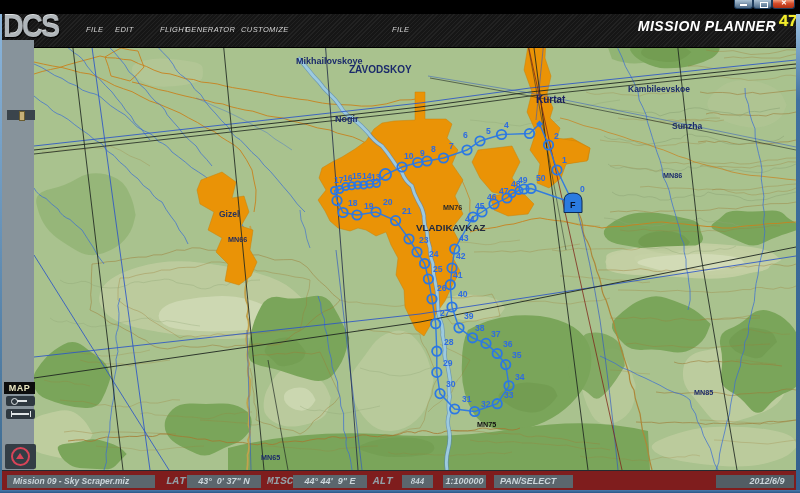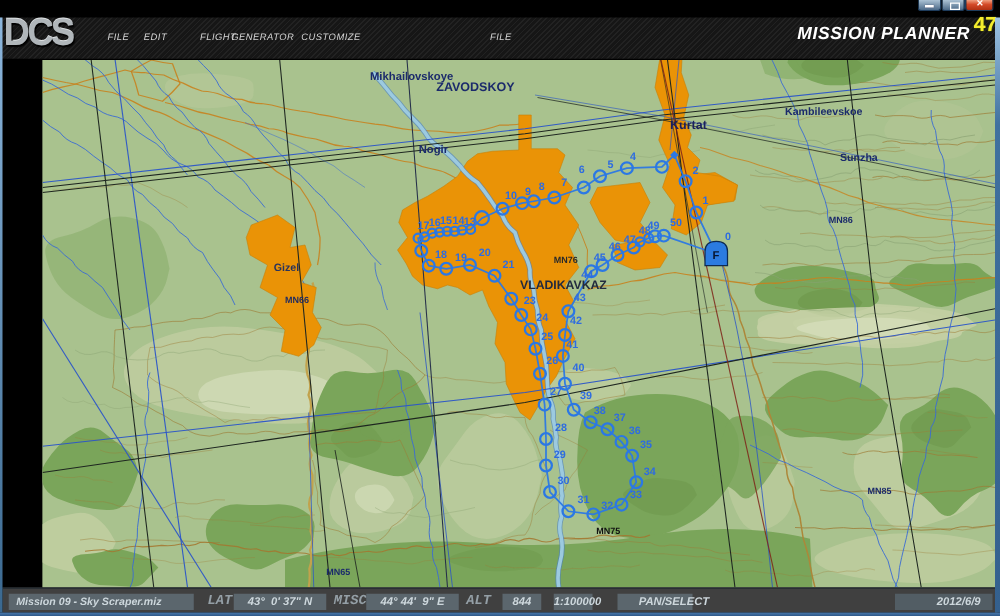--- a/index.html
+++ b/index.html
@@ -39,21 +39,21 @@
 #sb-key:after{content:"";position:absolute;left:5px;top:2px;width:5px;height:5px;border:1.5px solid #dfe4e6;border-radius:50%;}
 #sb-key:before{content:"";position:absolute;left:11px;top:4px;width:10px;height:1.5px;background:#dfe4e6;}
 #sb-rul:after{content:"";position:absolute;left:5px;top:4px;width:18px;height:1.5px;background:#dfe4e6;}
 #sb-rul:before{content:"";position:absolute;left:5px;top:2px;width:18px;height:6px;border-left:1.5px solid #dfe4e6;border-right:1.5px solid #dfe4e6;}
 #sb-red{position:absolute;left:3px;top:404px;width:31px;height:25px;background:#333d45;border-radius:2px;}
 #sb-red:after{content:"";position:absolute;left:6px;top:3px;width:15px;height:15px;border:2px solid #d84458;border-radius:50%;}
 #sb-red:before{content:"";position:absolute;left:11px;top:9px;width:0;height:0;border-left:4px solid transparent;
  border-right:4px solid transparent;border-bottom:6px solid #d84458;z-index:2;}
 #maparea{position:absolute;left:34px;top:40px;width:762px;height:430px;background:#a8c18d;filter:blur(0.35px);}
 #rightedge{position:absolute;right:0;top:14px;width:4px;height:476px;background:linear-gradient(#9ec4e4 0%,#40719f 18%,#34608e 100%);}
-#statusbar{position:absolute;left:2px;top:470px;width:796px;height:20px;background:#404040;border-top:1px solid #222a30;}
+#statusbar{position:absolute;left:2px;top:470px;width:796px;height:20px;background:#7f1d1d;border-top:1px solid #222a30;}
 .sbox{position:absolute;top:4px;height:13px;background:#5b666d;color:#cdd7dc;font-size:9px;font-weight:bold;
  font-style:italic;text-align:center;line-height:13px;}
 .slabel{position:absolute;top:4px;height:13px;color:#949fa6;font-size:11px;font-weight:bold;font-style:italic;line-height:13px;font-family:Liberation Mono, monospace;}
 #botborder{position:absolute;left:0;top:490px;width:800px;height:3px;background:linear-gradient(#4a7aad,#2c5686);}
 #leftedge{position:absolute;left:0;top:14px;width:2px;height:476px;background:linear-gradient(#8cb6dc,#3a688f);}
 </style></head><body>
 <div id="win">
  <div id="maparea"><svg width="762" height="430" viewBox="34 40 762 430">
 <rect x="34" y="40" width="762" height="430" fill="#a9c28e"></rect>
 <path d="M303.9,300.0 Q303.9,300.0 304.8,313.1 Q305.7,326.1 274.1,333.7 Q242.5,341.3 207.8,338.2 Q173.1,335.1 143.8,329.3 Q114.5,323.5 104.7,311.7 Q94.8,300.0 102.4,287.7 Q110.0,275.3 138.6,266.9 Q167.2,258.4 201.2,262.7 Q235.1,266.9 258.5,273.5 Q281.9,280.0 292.9,290.0 Z" fill="#c3cfa3" opacity="0.72"></path>
@@ -353,28 +353,35 @@
   <div id="dcslogo">DCS</div>
   <span class="mi" style="left:86px">FILE</span>
   <span class="mi" style="left:115px">EDIT</span>
   <span class="mi" style="left:160px">FLIGHT</span>
   <span class="mi" style="left:185px">GENERATOR</span>
   <span class="mi" style="left:241px">CUSTOMIZE</span>
   <span class="mi" style="left:392px">FILE</span>
   <div id="mplanner">MISSION PLANNER</div>
  </div>
  <div id="fps">47</div>
+ <div id="sidebar">
+      <div id="sb-band"></div>
+      <div id="sb-map">MAP</div>
+  <div class="sb-btn" id="sb-key"></div>
+      <div class="sb-btn" id="sb-rul"></div>
+      <div id="sb-red"></div>
+    </div>
  <div id="statusbar">
   <div class="sbox" style="left:5px;width:148px;text-align:left;padding-left:6px;font-size:8.5px;">Mission 09 - Sky Scraper.miz</div>
   <div class="slabel" style="left:164px;">LAT</div>
   <div class="sbox" style="left:185px;width:74px;">43°&nbsp;&nbsp;0'&nbsp;37"&nbsp;N</div>
   <div class="slabel" style="left:265px;">MISC</div>
   <div class="sbox" style="left:291px;width:74px;">44°&nbsp;44'&nbsp;&nbsp;9"&nbsp;E</div>
   <div class="slabel" style="left:371px;">ALT</div>
-  <div class="sbox" style="left:400px;width:31px;">844</div>
-  <div class="sbox" style="left:441px;width:31px;">1:100000</div>
-  <div class="sbox" style="left:492px;width:60px;text-align:left;padding-left:17px;">PAN/SELECT</div>
+  <div class="sbox" style="left:400px;width:31px;font-family:Liberation Serif, serif;">844</div>
+  <div class="sbox" style="left:441px;width:43px;">1:100000</div>
+  <div class="sbox" style="left:492px;width:79px;text-align:left;padding-left:6px;">PAN/SELECT</div>
   <div class="sbox" style="left:714px;width:78px;background:#525d64;padding-left:24px;">2012/6/9 13:57</div>
  </div>
  <div id="leftedge"></div>
     <div id="rightedge"></div>
     <div id="botborder"></div>
 </div>
 
 </body></html>

